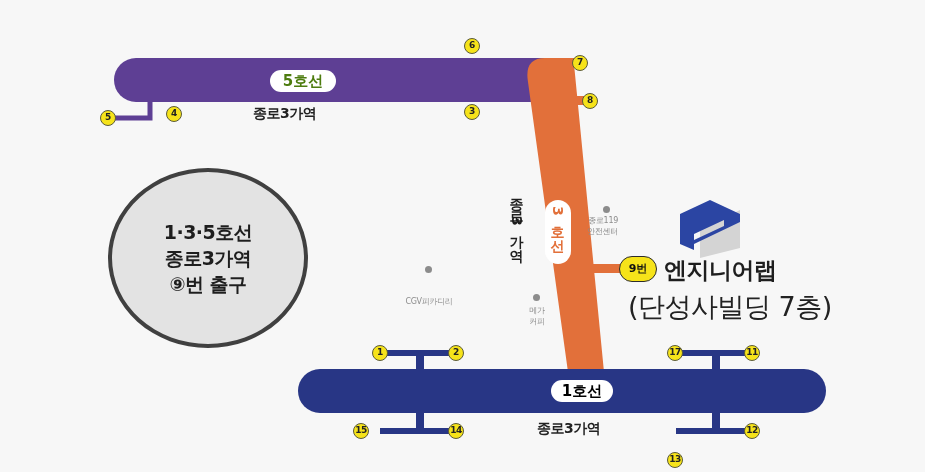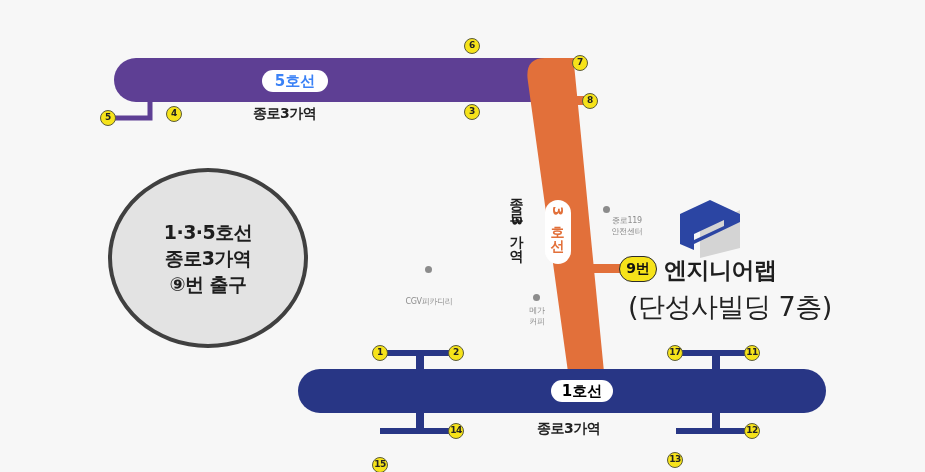--- a/index.html
+++ b/index.html
@@ -33,21 +33,21 @@
     position: absolute; left: 108px; top: 168px; width: 200px; height: 180px;
     border-radius: 50%; background: #e3e3e3; border: 4px solid #404040; box-sizing: border-box;
     display: flex; flex-direction: column; align-items: center; justify-content: center;
   }
   .info-circle span {
     font-weight: bold; font-size: 19px; color: #1e1e1e; line-height: 26px; letter-spacing: -0.5px;
   }
   .dest-badge {
     position: absolute; left: 619px; top: 256px; width: 38px; height: 26px; border-radius: 13px;
     background: #f6e31a; border: 1.5px solid #2c2c2c; box-sizing: border-box;
-    font-weight: bold; font-size: 14px; color: #111; text-align: center; line-height: 23px;
+    font-weight: bold; font-size: 11px; color: #111; text-align: center; line-height: 23px;
   }
   .dest-name { position: absolute; left: 664px; top: 255px; font-weight: bold; font-size: 23px; color: #1e1e1e; letter-spacing: -0.5px; }
   .dest-sub { position: absolute; left: 628px; top: 289px; font-size: 27px; color: #222; letter-spacing: -0.5px; }
   .vertical-text {
     position: absolute; writing-mode: vertical-rl; font-weight: bold; color: #1e1e1e;
   }
 </style>
 </head>
 <body>
 
@@ -82,50 +82,50 @@
     <rect x="676" y="428" width="76" height="6" fill="#283685"></rect>
     <rect x="712" y="412" width="8" height="20" fill="#283685"></rect>
   </g>
 
   <g transform="translate(680,200)">
     <polygon points="20,58 20,30 60,10 60,48" fill="#d4d4d4"></polygon>
     <polygon points="0,14 30,0 60,14 60,22 14,44 14,40 44,26 44,20 14,34 14,50 0,44" fill="#2b45a3"></polygon>
   </g>
 </svg>
 
-<div class="line-label" style="left:262px; top:70px; width:66px; color:#3b82f6;text-align:center;">5호선</div>
+<div class="line-label" style="left:270px; top:70px; width:66px; color:#4d7c0f;text-align:center;">5호선</div>
 <div class="line-label" style="left:551px; top:380px; width:62px; color:#000000;">1호선</div>
 <div class="line-label" style="left:545px; top:200px; width:26px; height:64px; line-height:14px; border-radius:13px; color:#e2703a;">
   <span style="writing-mode:vertical-rl; display:inline-block; margin-top:6px; font-size:14px;">3호선</span>
 </div>
 
 <div class="station-name" style="left:253px; top:105px;">종로3가역</div>
 <div class="station-name" style="left:537px; top:420px;">종로3가역</div>
 <div class="vertical-text" style="left:508px; top:188px; font-size:14px;">종로3가역</div>
 
 <div class="exit-badge" style="left:100px; top:110px;">5</div>
 <div class="exit-badge" style="left:166px; top:106px;">4</div>
 <div class="exit-badge" style="left:464px; top:38px;">6</div>
 <div class="exit-badge" style="left:464px; top:104px;">3</div>
 
 <div class="exit-badge" style="left:572px; top:55px;">7</div>
 <div class="exit-badge" style="left:582px; top:93px;">8</div>
 
 <div class="exit-badge" style="left:372px; top:345px;">1</div>
 <div class="exit-badge" style="left:448px; top:345px;">2</div>
-<div class="exit-badge" style="left:372px; top:423px;margin-top:34px;">15</div>
+<div class="exit-badge" style="left:353px; top:423px;">15</div>
 <div class="exit-badge" style="left:448px; top:423px;">14</div>
 
 <div class="exit-badge" style="left:667px; top:345px;">17</div>
 <div class="exit-badge" style="left:744px; top:345px;">11</div>
 <div class="exit-badge" style="left:667px; top:423px;margin-top:29px;">13</div>
 <div class="exit-badge" style="left:744px; top:423px;text-align:center;">12</div>
 
 <div class="landmark-dot" style="left:603px; top:206px;"></div>
-<div class="landmark-text" style="left:608px; top:215px; width:38px;">
+<div class="landmark-text" style="left:580px; top:215px; width:38px;text-align:right;">
   <div>종로119</div>
   <div>안전센터</div>
 </div>
 <div class="landmark-dot" style="left:425px; top:266px;"></div>
 <div class="landmark-text" style="left:398px; top:296px; width:62px;">CGV피카디리</div>
 <div class="landmark-dot" style="left:533px; top:294px;"></div>
 <div class="landmark-text" style="left:522px; top:305px; width:30px;">
   <div>메가</div>
   <div>커피</div>
 </div>

